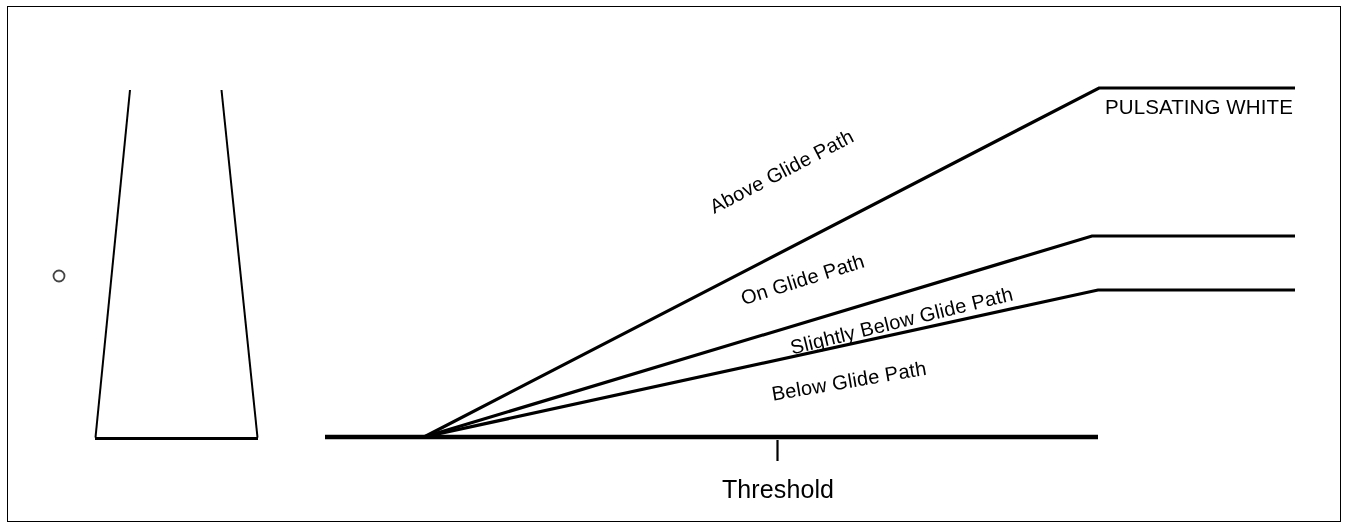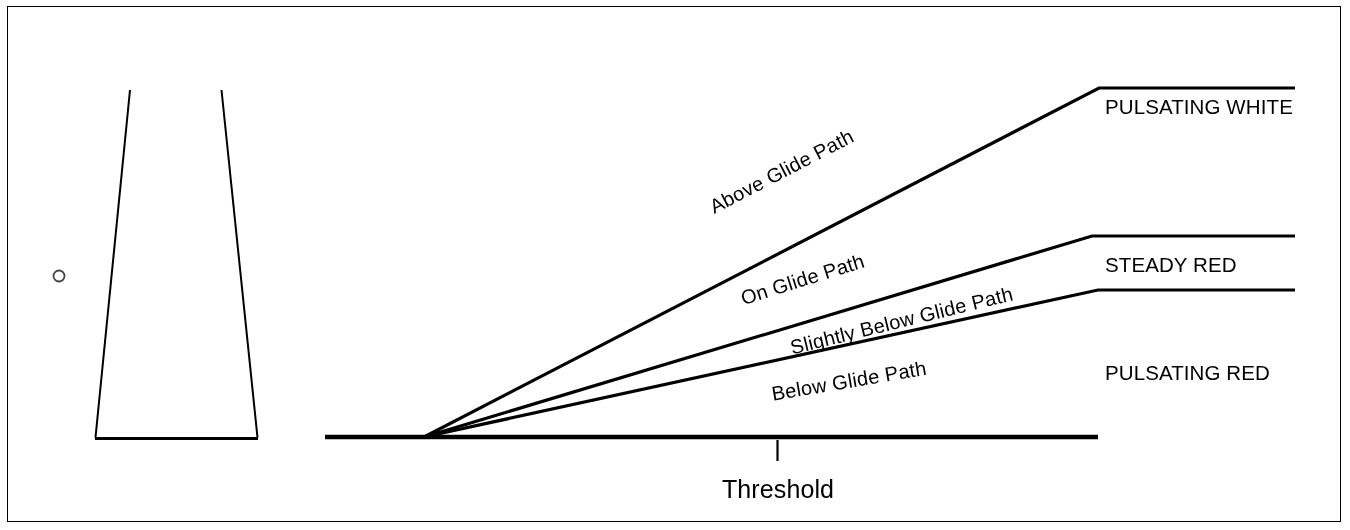--- a/index.html
+++ b/index.html
@@ -92,19 +92,17 @@
 
   <div class="ray-label" style="left:738px; top:288px; transform: rotate(-17.4deg);">On Glide Path</div>
 
   <div class="ray-label" style="left:788px; top:337px; transform: rotate(-13.8deg);">Slightly Below Glide Path</div>
 
   <div class="ray-label" style="left:770px; top:383px; transform: rotate(-9.6deg);">Below Glide Path</div>
 
   <div class="side-label" style="left:1105px; top:52px;margin-top:42px;">PULSATING WHITE</div>
 
 
-  <div class="side-label" style="left:1105px; top:252px;">STEADY RED</div>
 
-  <div class="side-label" style="left:1105px; top:360px;">PULSATING RED</div>
 
   <div class="axis-label" style="left:722px; top:475px;">Threshold</div>
 
 </div>
 
 </body></html>

